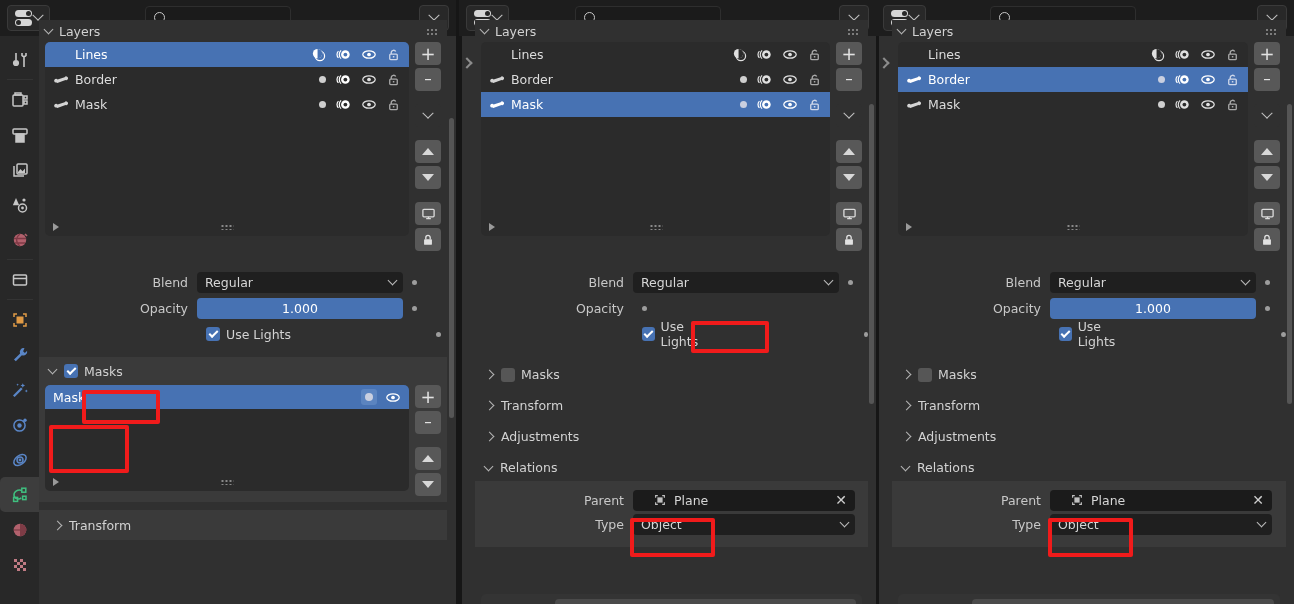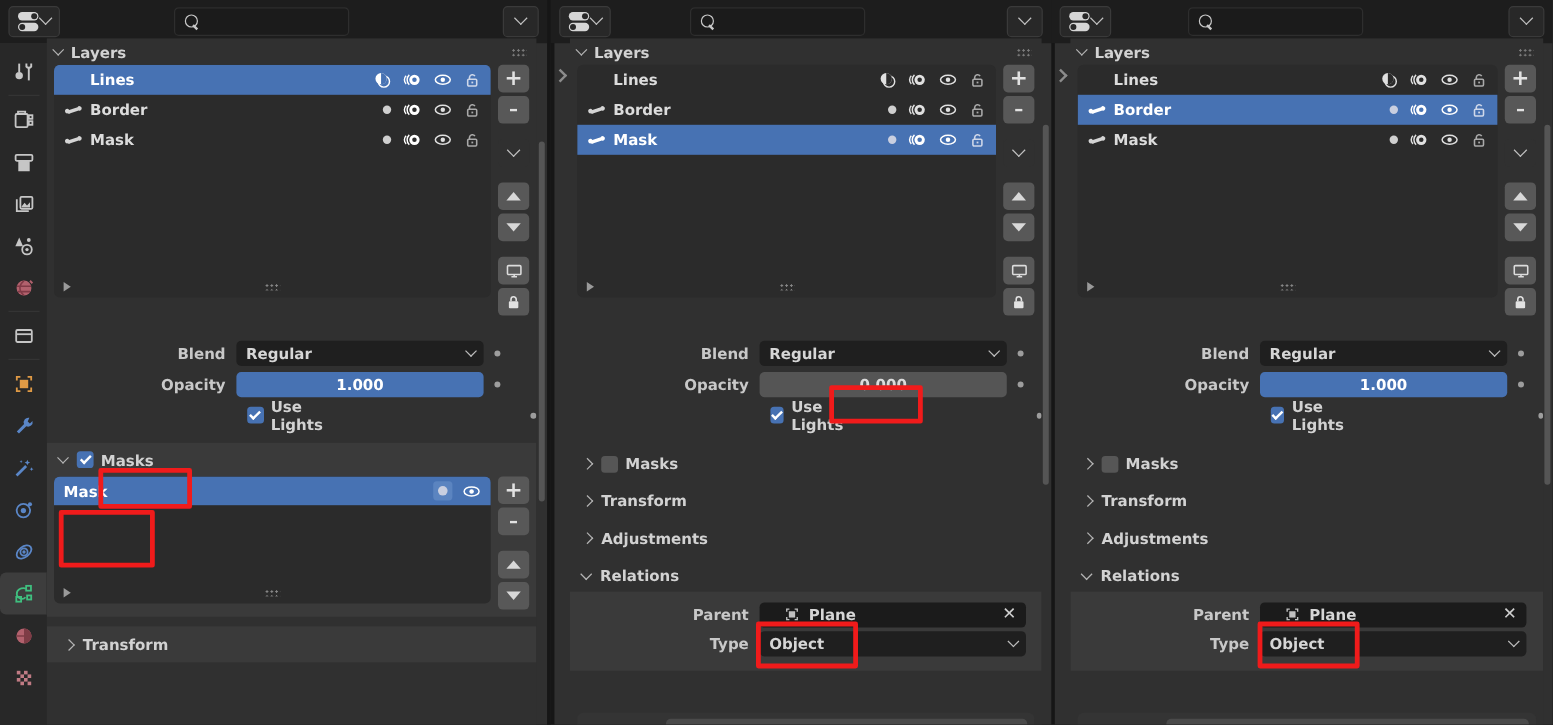--- a/index.html
+++ b/index.html
@@ -55,21 +55,21 @@
     position: absolute; left: 0; top: 36px; width: 39px; bottom: 0;
     background: #282828; display: flex; flex-direction: column; align-items: center;
     padding-top: 6px; gap: 0;
   }
   .rail-item { width: 39px; height: 35px; display:flex; align-items:center; justify-content:center; position: relative;}
   .rail-item.sel { background: #3d3d3d; border-radius: 5px 0 0 5px; }
   .rail-item svg { display:block; }
   .rail-sep { width: 26px; height: 1px; background: #343434; margin: 2px 0; }
 
   
-  .content { position: absolute; top: 32px; bottom: 0; background: #303030; overflow: hidden; font-weight: bold; }
+  .content { position: absolute; top: 20px; bottom: 0; background: #303030; overflow: hidden; }
   .p1 .content { left: 39px; right: 9px; }
   .p2 .content { left: 16px; right: 8px; }
   .p3 .content { left: 16px; right: 8px; }
 
   .sec-title {
     display:flex; align-items:center; gap:7px; height: 22px; padding: 0 6px;
     color: #d2d2d2; font-size: 12.5px; position: relative;
   }
   .chev-d { width: 7px; height: 7px; border-right: 1.6px solid #b5b5b5; border-bottom: 1.6px solid #b5b5b5; transform: rotate(45deg); margin-bottom: 3px; }
   .chev-r { width: 7px; height: 7px; border-right: 1.6px solid #b5b5b5; border-bottom: 1.6px solid #b5b5b5; transform: rotate(-45deg); margin-left:1px; }
@@ -662,23 +662,20 @@
         <span class="plabel">Blend</span>
         <span class="field dropdown fwide">
           <span>Regular</span>
           <span class="dd-chev"></span>
         </span>
         <span class="anim-dot"></span>
       </div>
 
       <div class="prow">
         <span class="plabel">Opacity</span>
-        <span class="field slider-off fwide">
-          <span>0.000</span>
-        </span>
         <span class="anim-dot"></span>
       </div>
 
       <div class="checkrow" style="padding-left:167px">
         <span class="cbox">
             <span class="cmark"></span>
           </span>
         <span class="ctext">Use Lights</span>
         <span class="anim-dot" style="margin-left:145px"></span>
       </div>

